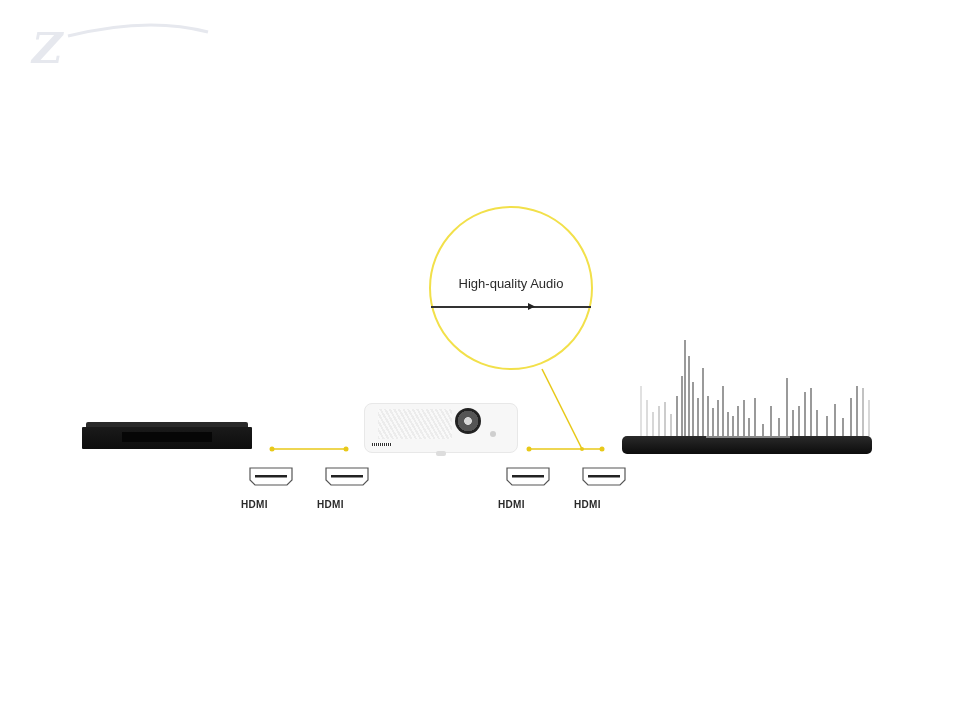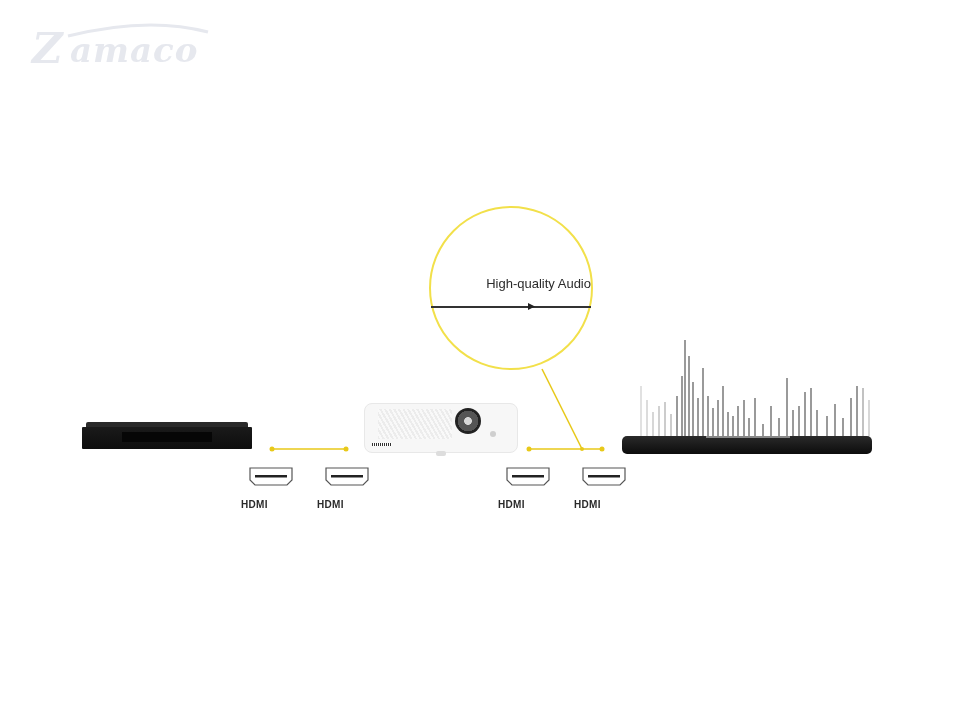--- a/index.html
+++ b/index.html
@@ -3,32 +3,31 @@
 <meta charset="utf-8">
 <style>
   html,body{margin:0;padding:0;background:#ffffff;}
   body{width:960px;height:720px;position:relative;overflow:hidden;font-family:"Liberation Sans",sans-serif;}
   .abs{position:absolute;}
   .logo{left:28px;top:14px;width:240px;height:60px;}
   .logo-text{position:absolute;left:42px;top:16px;font-family:"DejaVu Serif",serif;font-weight:bold;font-size:34px;color:#e6e8ee;letter-spacing:1px;font-style:italic;}
   .logo-z{position:absolute;left:4px;top:10px;font-family:"DejaVu Serif",serif;font-weight:bold;font-style:italic;font-size:42px;color:#e6e8ee;}
   .hdmi-label{font-size:10px;font-weight:bold;color:#2a2a2a;width:60px;letter-spacing:0.3px;}
   .callout{left:429px;top:206px;width:164px;height:164px;border:2px solid #f2e04a;border-radius:50%;box-sizing:border-box;background:#fff;}
-  .callout-text{position:absolute;left:0;width:100%;top:68px;text-align:right;font-size:13px;color:#2b2b2b;}
+  .callout-text{position:absolute;left:0;width:100%;top:68px;text-align:center;font-size:13px;color:#2b2b2b;}
   .bar{position:absolute;bottom:0;width:1.5px;background:#9a9a9a;}
 </style>
 </head>
 <body>
 
 <div class="abs logo">
   <svg class="abs" style="left:0;top:0" width="240" height="60">
     <path d="M40 22 Q120 2 180 18" stroke="#e6e8ee" stroke-width="3" fill="none"></path>
   </svg>
   <span class="logo-z">Z</span>
-  <span class="logo-text">amaco</span>
 </div>
 
 <div class="abs" style="left:82px;top:422px;width:170px;height:28px;">
   <div class="abs" style="left:4px;top:0;width:162px;height:6px;background:#2a2a2a;border-radius:2px 2px 0 0;"></div>
   <div class="abs" style="left:0;top:5px;width:170px;height:22px;background:linear-gradient(#1a1a1a,#0e0e0e);border-radius:1px;"></div>
   <div class="abs" style="left:40px;top:10px;width:90px;height:10px;background:#060606;"></div>
 </div>
 
 <div class="abs" style="left:364px;top:403px;width:152px;height:54px;">
   <div class="abs" style="left:0;top:0;width:152px;height:48px;background:#f7f7f7;border-radius:8px;border:1px solid #e8e8e8;"></div>

